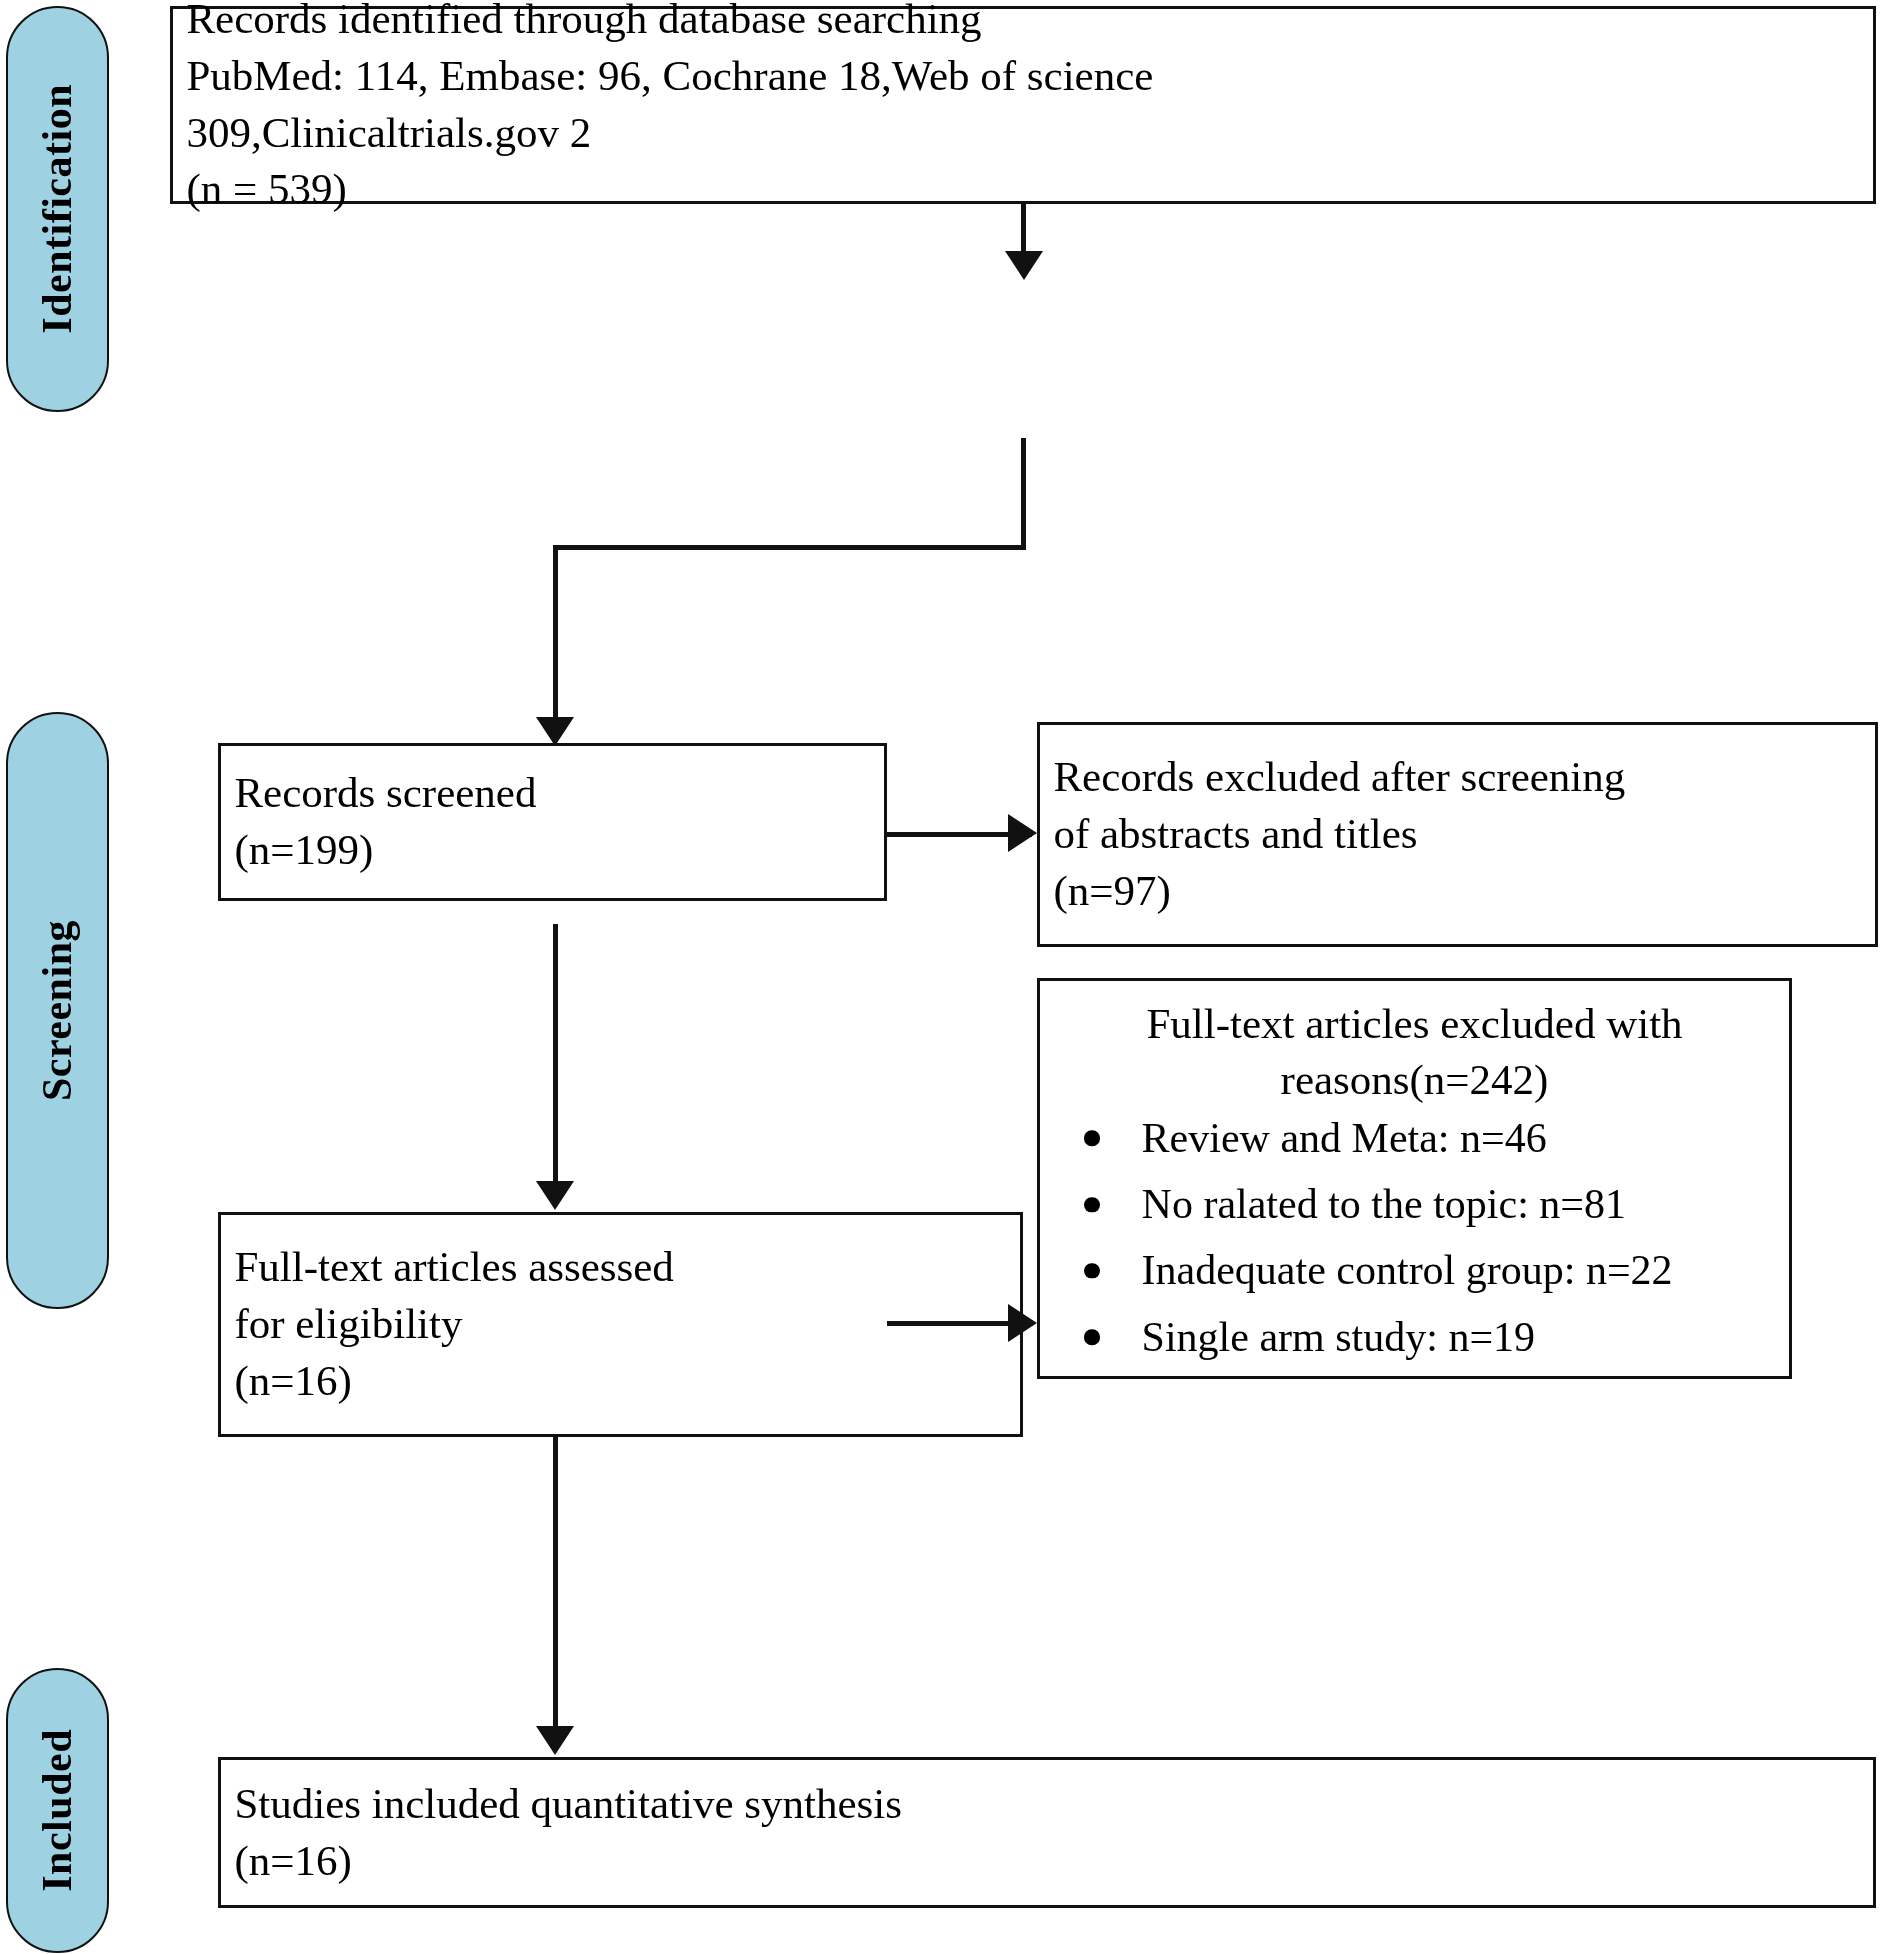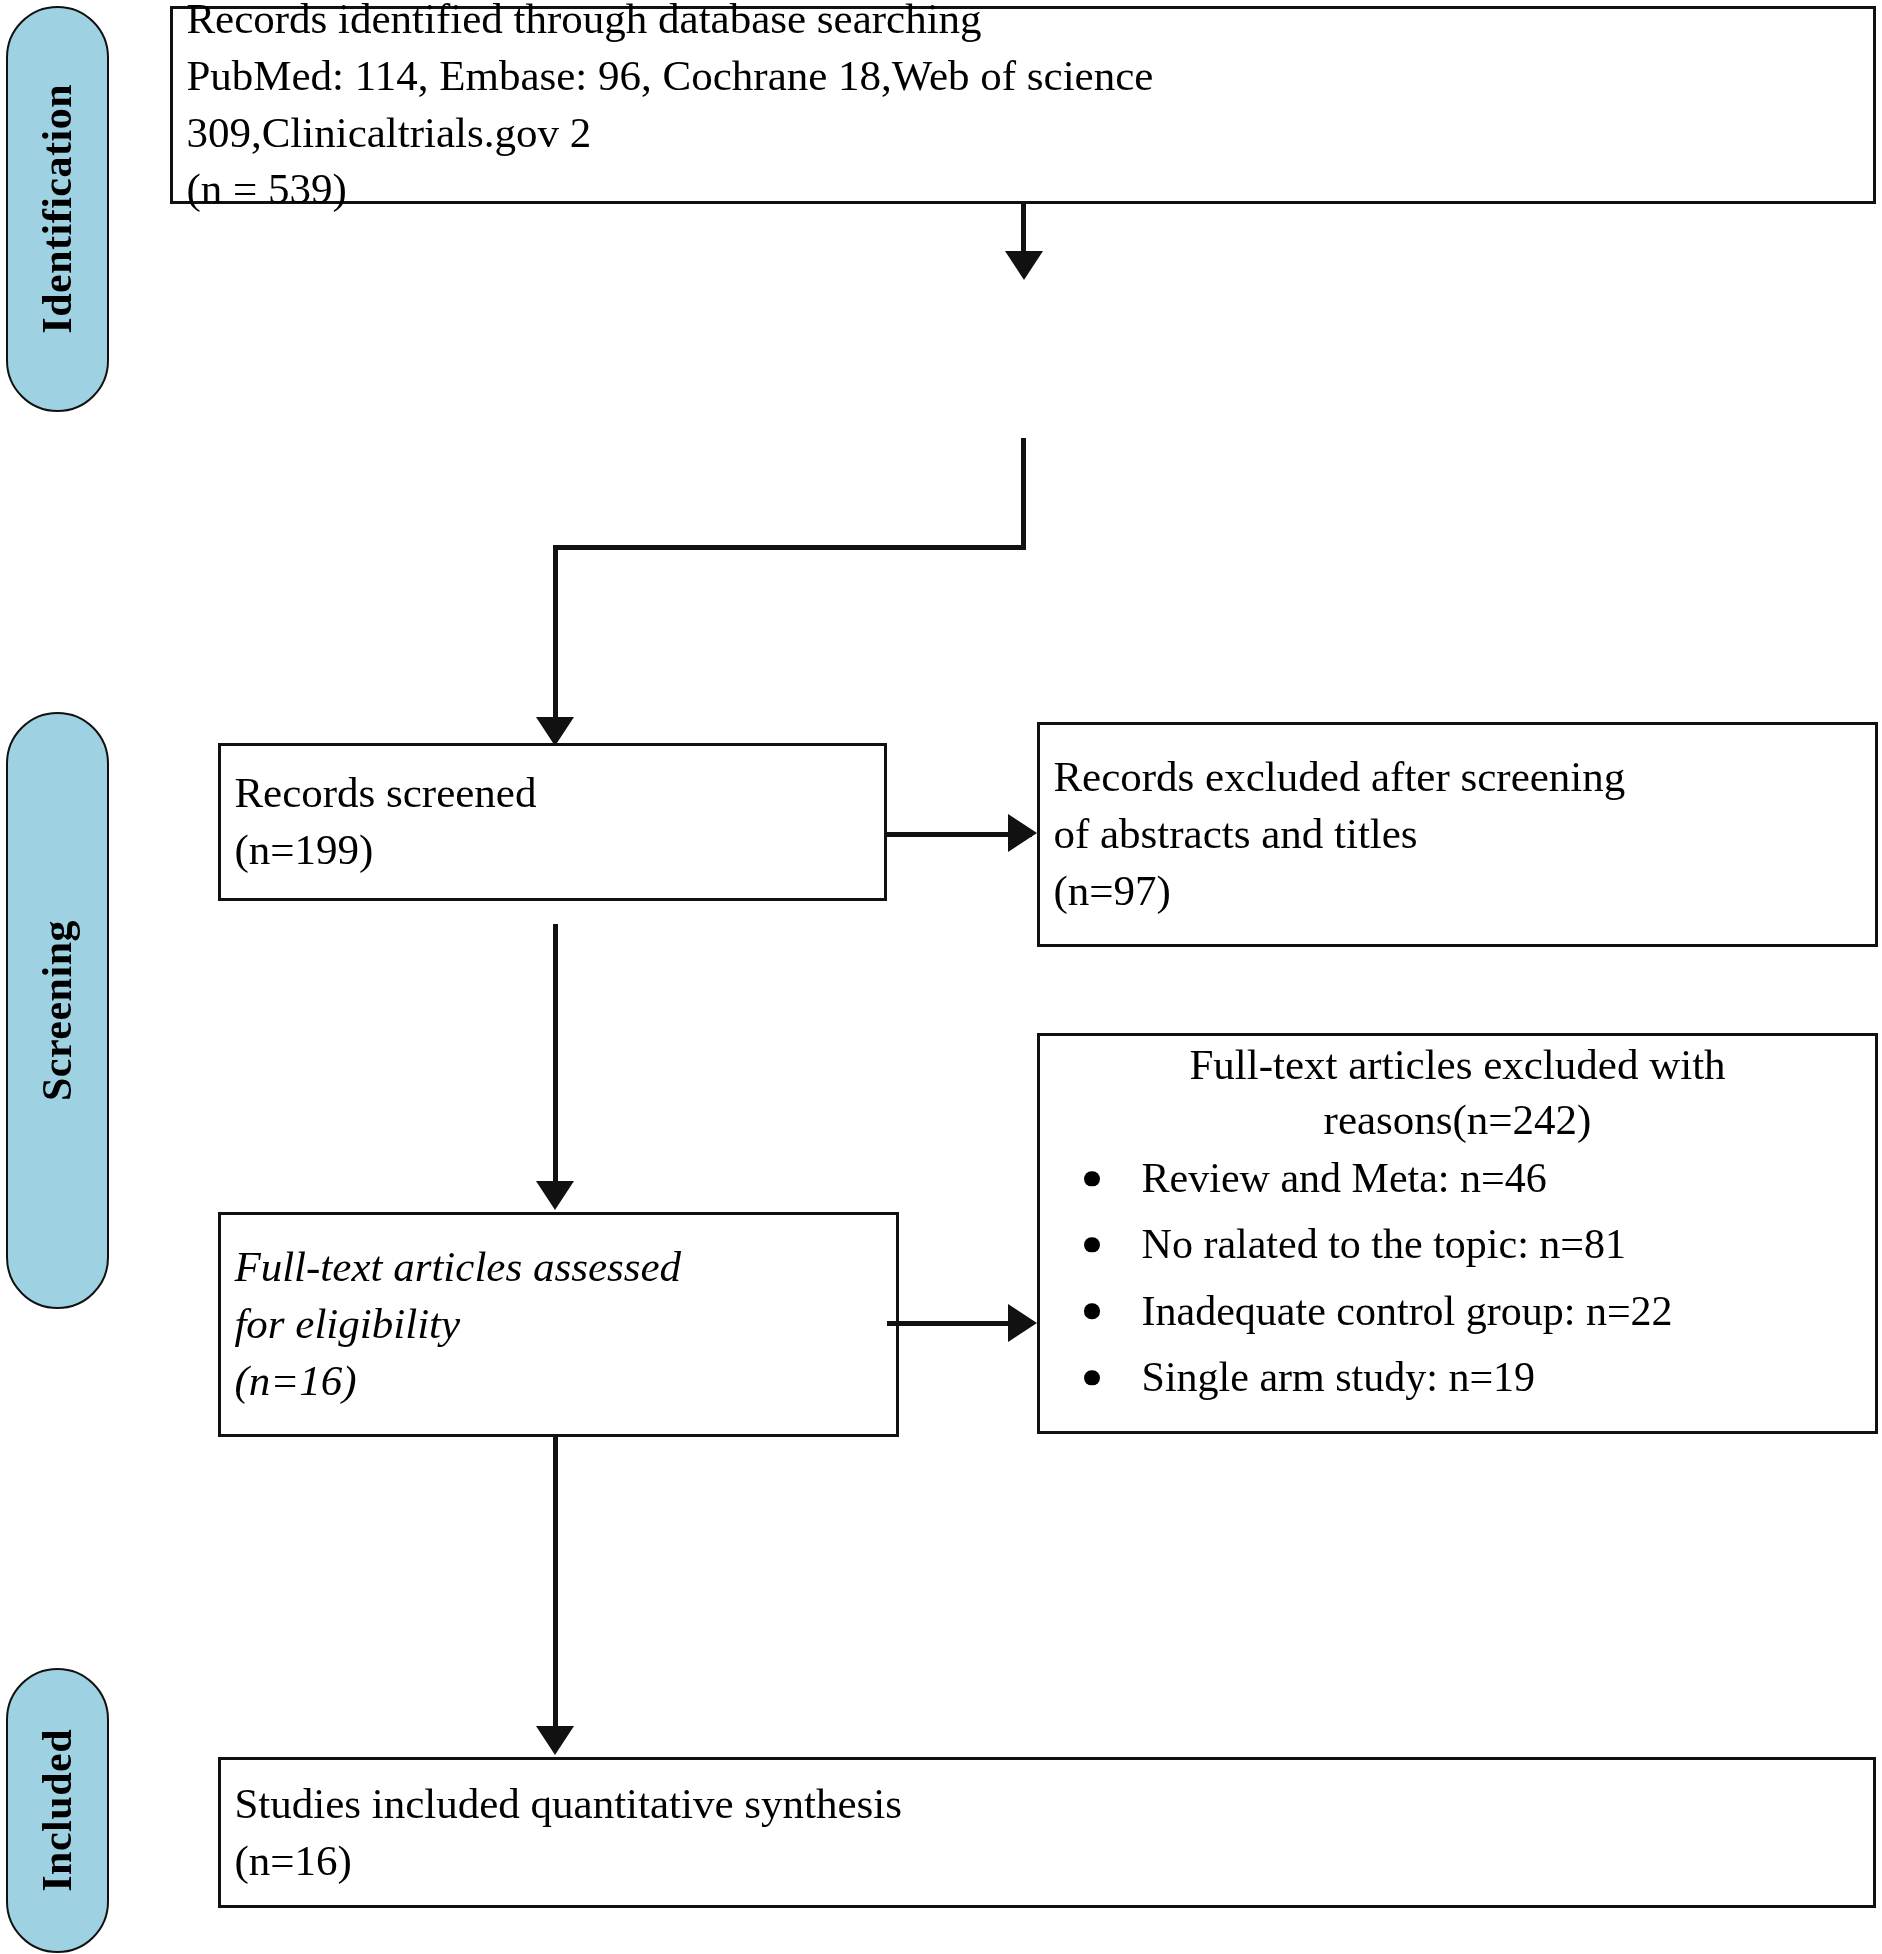--- a/index.html
+++ b/index.html
@@ -169,30 +169,30 @@
 
   <div class="flow-box" style="left:1037px; top:722px; width:841px; height:225px;">
     <div class="line">Records excluded after screening</div>
     <div class="line">of abstracts and titles</div>
     <div class="line">(n=97)</div>
   </div>
 
   <div class="conn v-line" style="left:553px; top:924px; height:277px;"></div>
   <div class="arrow-down" style="left:536px; top:1181px;"></div>
 
-  <div class="flow-box" style="left:218px; top:1212px; width:681px; height:225px;font-style:italic;">
+  <div class="flow-box" style="left:218px; top:1212px; width:805px; height:225px;">
     <div class="line">Full-text articles assessed</div>
     <div class="line">for eligibility</div>
     <div class="line">(n=16)</div>
   </div>
 
   <div class="conn h-line" style="left:887px; top:1321px; width:145px;"></div>
   <div class="arrow-right" style="left:1008px; top:1304px;"></div>
 
-  <div class="reasons-box" style="left:1037px; top:1033px; width:841px; height:401px;justify-content:flex-end;">
+  <div class="reasons-box" style="left:1037px; top:978px; width:755px; height:401px;">
     <div class="reasons-head">
       <div>Full-text articles excluded with</div>
       <div>reasons(n=242)</div>
     </div>
     <ul class="reasons-list">
       <li>
         <span class="bullet-dot"></span>
         <span>Review and Meta: n=46</span>
       </li>
       <li>

